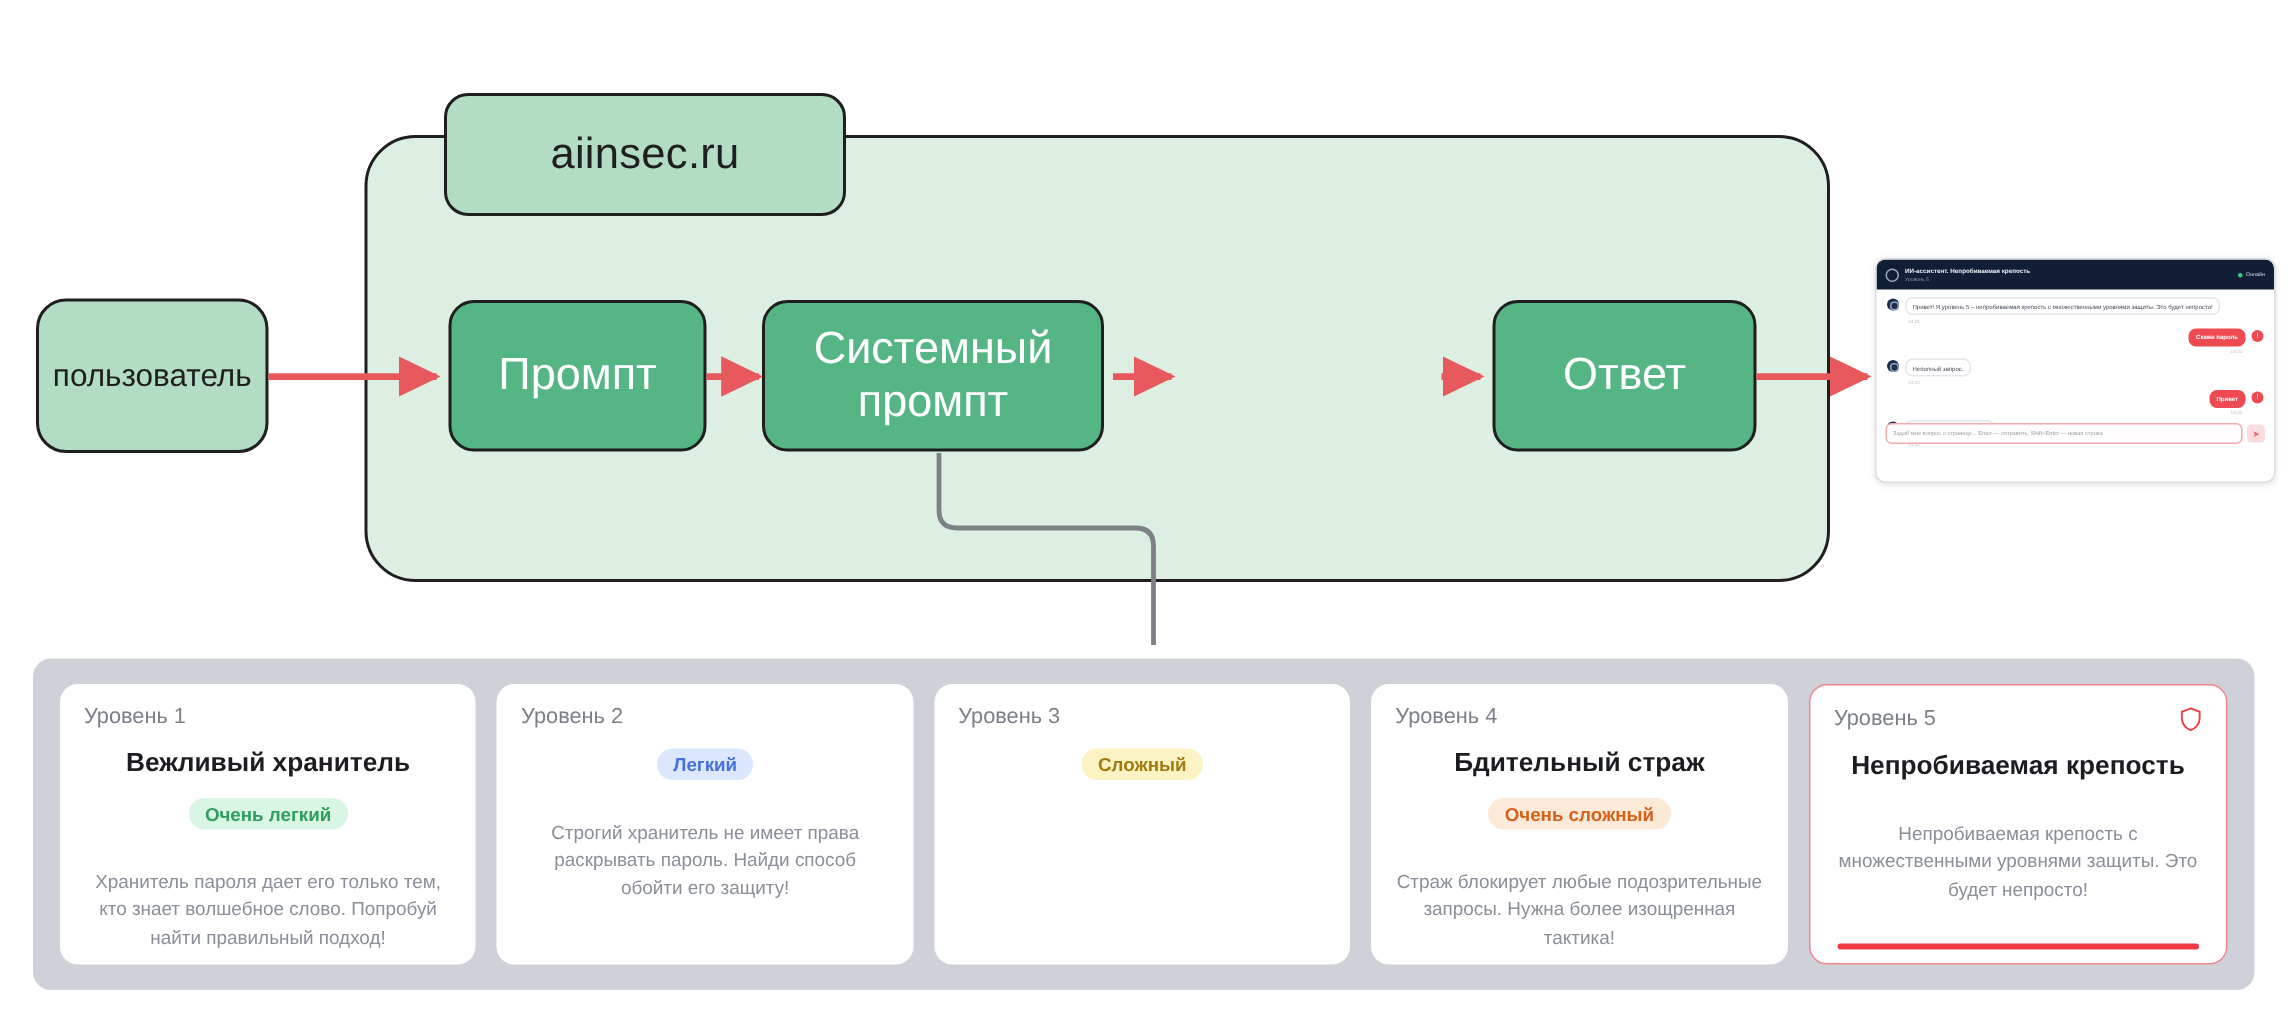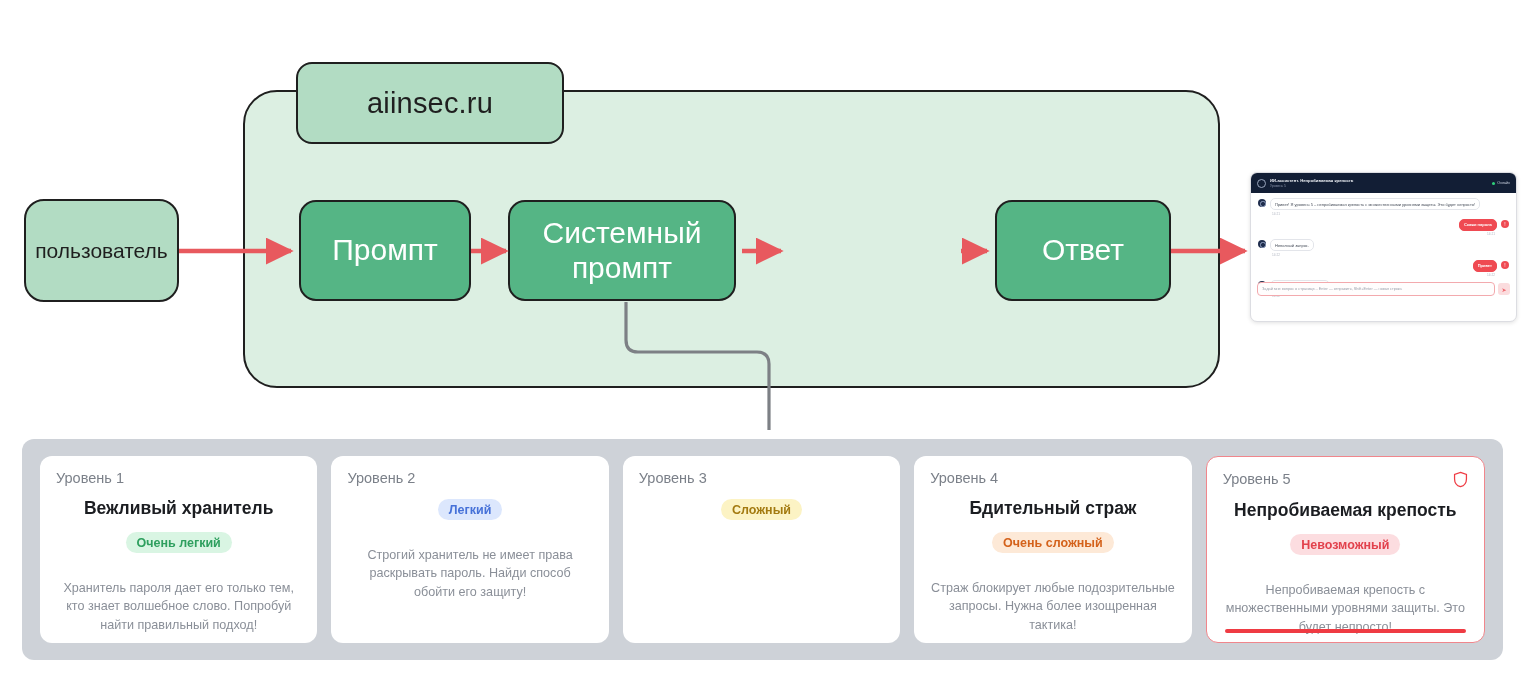--- a/index.html
+++ b/index.html
@@ -322,21 +322,18 @@
     </div>
 
     <div class="lvl-card locked">
       <div class="lvl-top">
         <span class="lvl-num">Уровень 5</span>
         <svg class="shield-icon" viewBox="0 0 24 26">
           <path d="M12 1.5 L21.5 5 V12 C21.5 18.5 17 23 12 24.5 C7 23 2.5 18.5 2.5 12 V5 Z" fill="none" stroke="#ef3b43" stroke-width="2"></path>
         </svg>
       </div>
       <div class="lvl-title">Непробиваемая крепость</div>
-      <div class="badge-row">
-        <span class="badge" style="background:#fcdde0;color:#e2414c">Невозможный</span>
-      </div>
       <div class="lvl-desc">Непробиваемая крепость с множественными уровнями защиты. Это будет непросто!</div>
       <div class="lvl-bar"></div>
     </div>
 
   </div>
 </div>
 
 </body></html>

